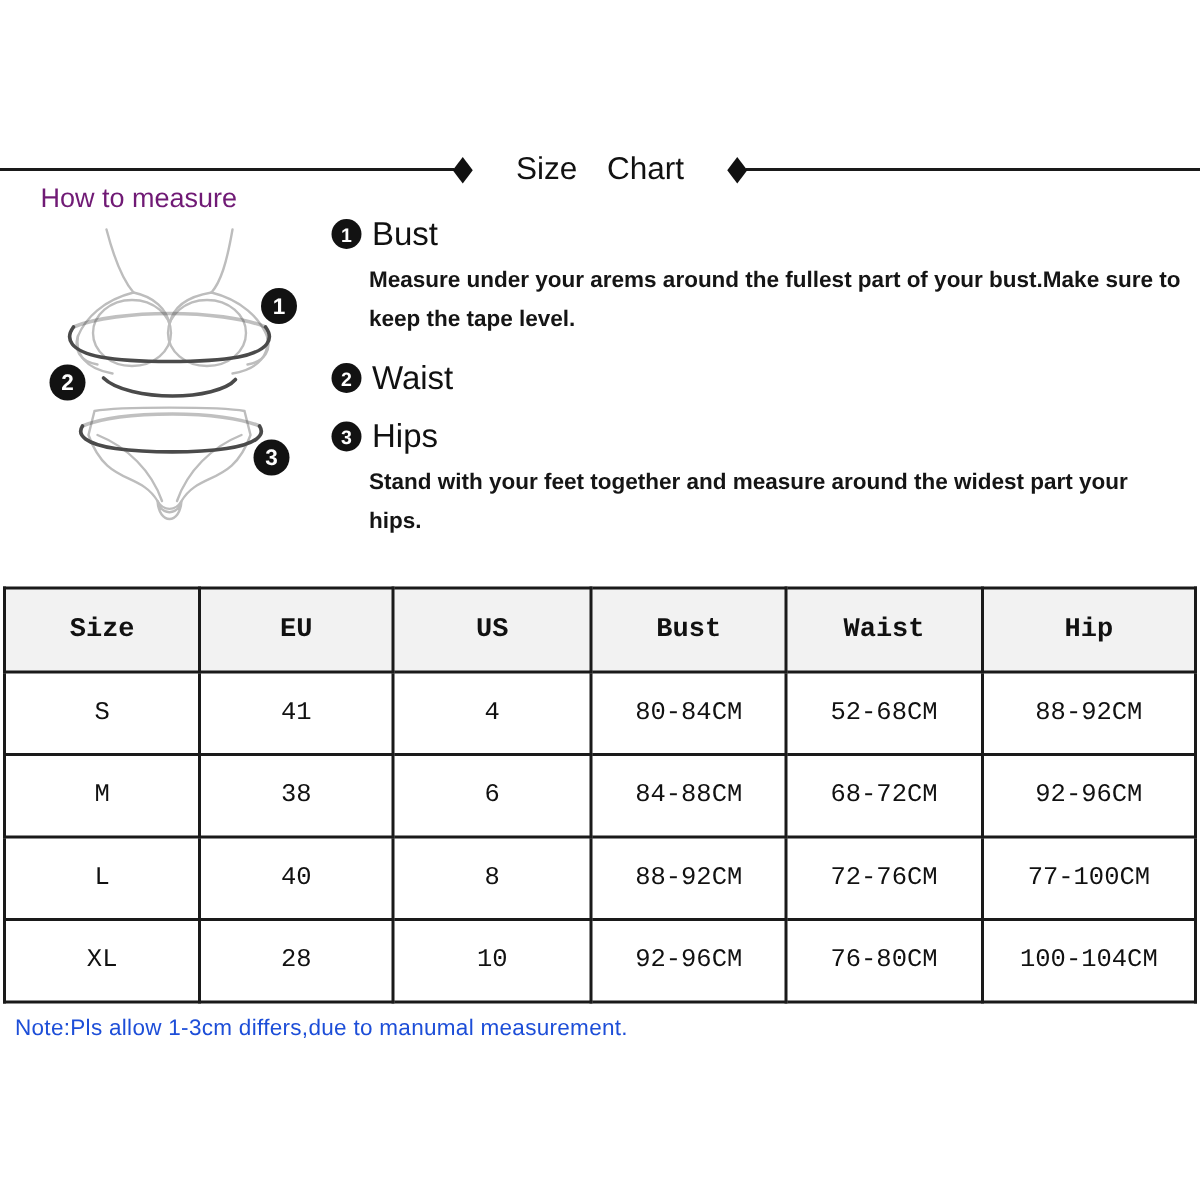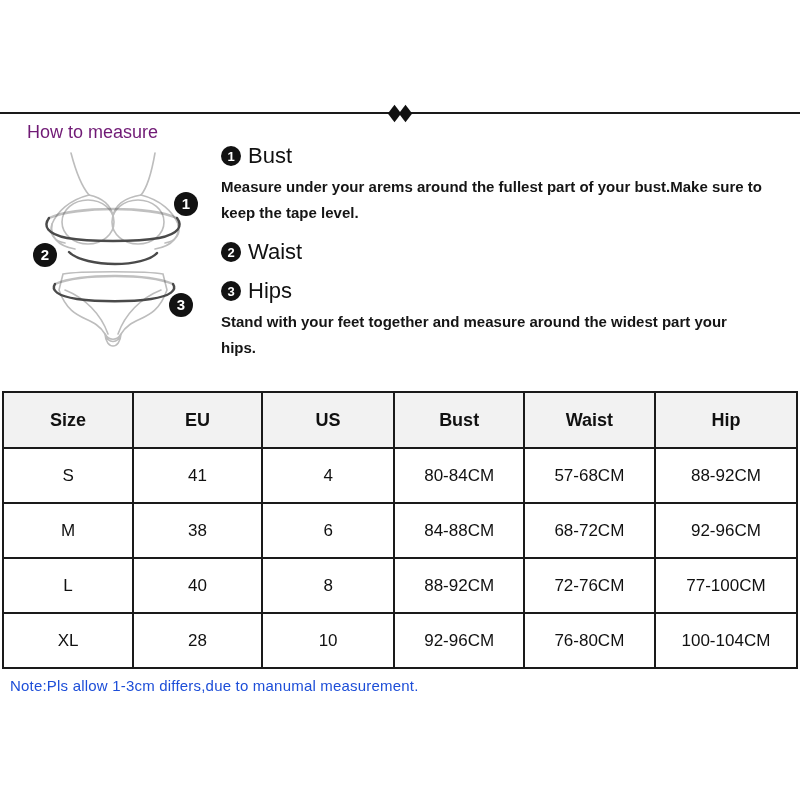--- a/index.html
+++ b/index.html
@@ -39,31 +39,31 @@
   .measure-list { position: absolute; top: 143px; left: 221px; width: 572px; }
   .measure-item { margin-bottom: 13px; }
   .mi-head { display: flex; align-items: center; gap: 7px; margin-bottom: 5px; }
   .num-badge {
     width: 20px; height: 20px; border-radius: 50%; background: #121212;
     color: #ffffff; font-size: 13px; font-weight: bold;
     display: inline-flex; align-items: center; justify-content: center; flex: 0 0 auto;
   }
   .mi-title { font-size: 22px; color: #111111; }
   .mi-desc {
-    width: 543px;
+    margin-left: 25px; width: 543px;
     font-size: 15px; font-weight: bold; line-height: 26px; color: #151515;
   }
 
   
   .size-table {
     position: absolute; top: 391px; left: 2px; width: 796px;
     border-collapse: collapse; table-layout: fixed;
     font-size: 17px; text-align: center;
   }
-  .size-table th, .size-table td { border: 2px solid #1a1a1a; }
+  .size-table th, .size-table td { border: 2px solid #1a1a1a; font-family: Liberation Mono, monospace; }
   .size-table th { background: #f2f2f2; height: 56px; font-size: 18px; }
   .size-table td { background: #ffffff; height: 55px; font-weight: 500; }
 
   
   .note {
     position: absolute; top: 677px; left: 10px;
     font-size: 15px; color: #1d4ed8; letter-spacing: 0.2px;
   }
 
   
@@ -71,20 +71,21 @@
   .measureline { fill: none; stroke: #4a4a4a; stroke-width: 2.4; stroke-linecap: round; }
   .badge-circle { fill: #121212; }
   .badge-num { fill: #ffffff; font-size: 15px; font-weight: bold; font-family: "Liberation Sans", sans-serif; }
 </style>
 </head>
 <body>
 
 <div class="title-band">
   <div class="rule"></div>
   <div class="diamond"></div>
+  <div class="band-title">Size Chart</div>
   <div class="diamond"></div>
   <div class="rule"></div>
 </div>
 
 <div class="htm-heading">How to measure</div>
 
 <div class="figure">
   <svg width="215" height="235" viewBox="0 0 215 235">
 
     <path class="garment" d="M 66,15 C 72,38 78,50 84,57"></path>
@@ -161,21 +162,21 @@
       <th>Waist</th>
       <th>Hip</th>
     </tr>
   </thead>
   <tbody>
     <tr>
       <td>S</td>
       <td>41</td>
       <td>4</td>
       <td>80-84CM</td>
-      <td>57-68CM</td>
+      <td>52-68CM</td>
       <td>88-92CM</td>
     </tr>
     <tr>
       <td>M</td>
       <td>38</td>
       <td>6</td>
       <td>84-88CM</td>
       <td>68-72CM</td>
       <td>92-96CM</td>
     </tr>

